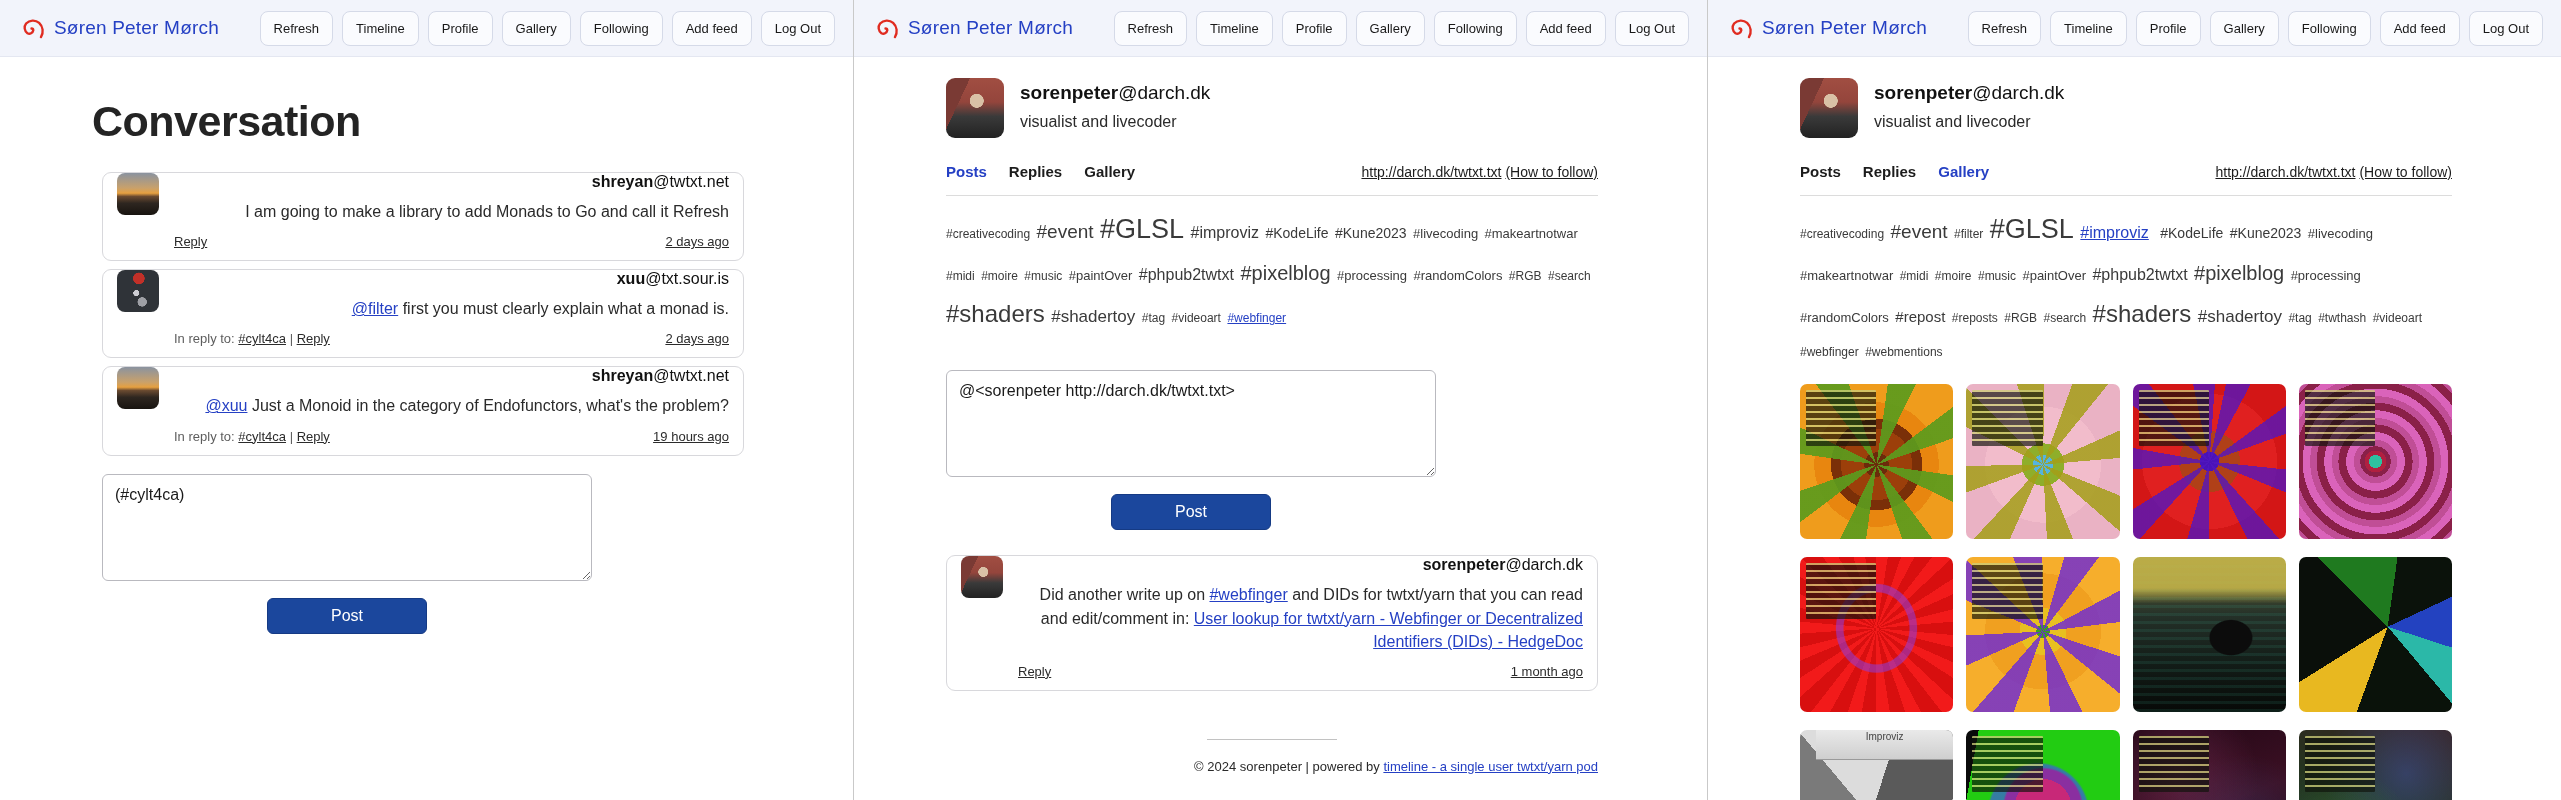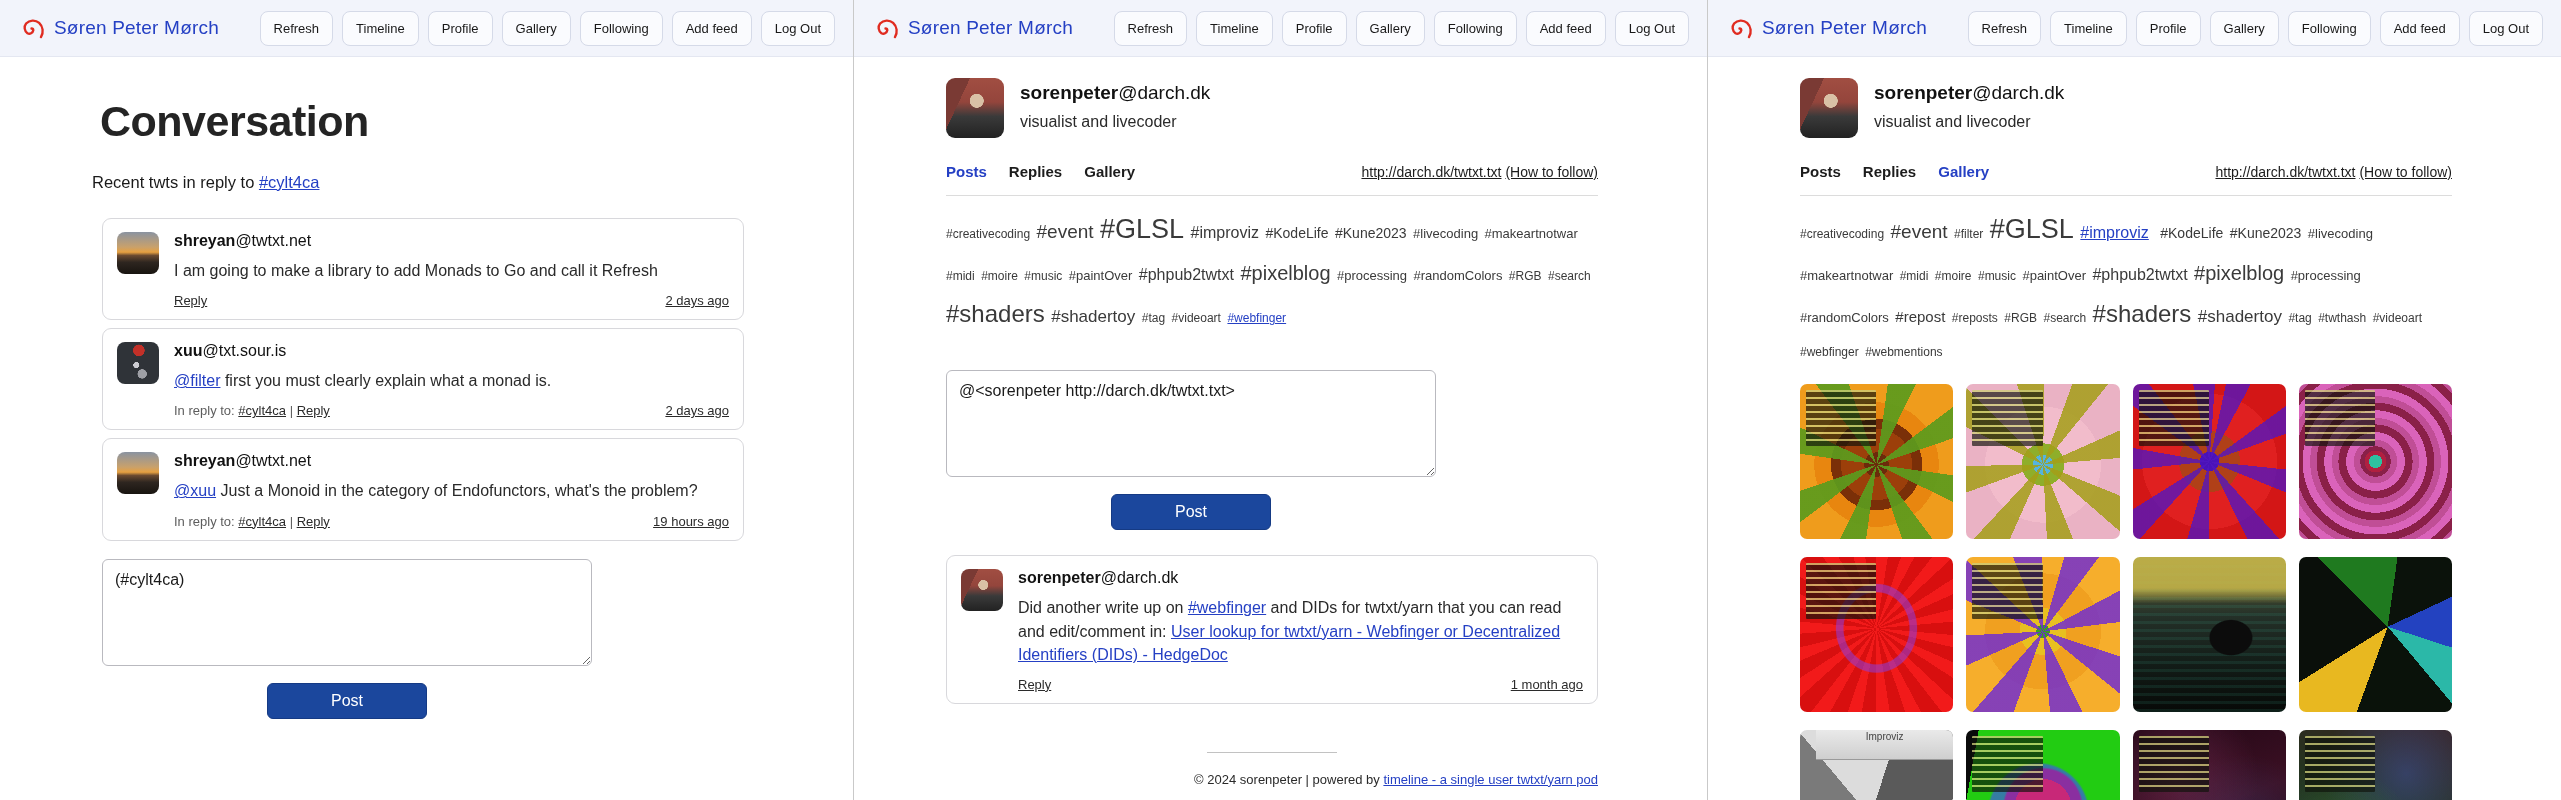--- a/index.html
+++ b/index.html
@@ -25,26 +25,26 @@
     border: 1px solid #d5dae8; border-radius: 8px; padding: 9px 13px;
     cursor: pointer; white-space: nowrap;
   }
 
   .content { padding: 0 14px 0 92px; width: 100%; }
   .content-inner { max-width: 652px; }
 
   a.lnk, a.tag-link { color: #2540c4; text-decoration: underline; cursor: pointer; }
 
   
-  h1.page-title { font-size: 43px; font-weight: 700; color: #242424; margin: 40px 8px 0; letter-spacing: -.5px; }
+  h1.page-title { font-size: 43px; font-weight: 700; color: #242424; margin: 40px 0 0; letter-spacing: -.5px; }
   .thread-sub { margin-top: 27px; font-size: 16.5px; color: #1a1a1a; }
   .replies { margin: 26px 0 0 10px; display: flex; flex-direction: column; gap: 8px; }
   .card {
     background: #fff; border: 1px solid #d8d8dc; border-radius: 9px;
-    padding: 13px 14px 11px; position: relative;
+    padding: 0 14px 11px; position: relative; text-align: right;
   }
   .card-grid { display: flex; gap: 15px; }
   .avatar { width: 42px; height: 42px; border-radius: 8px; flex: 0 0 auto; background: #ccc; cursor: pointer; }
   .card-main { flex: 1 1 auto; min-width: 0; }
   .card-user { font-size: 16px; color: #111; }
   .card-user b { font-weight: 700; }
   .card-body { margin-top: 9px; font-size: 16px; line-height: 1.45; color: #2a2a2a; }
   .card-foot { margin-top: 11px; display: flex; align-items: baseline; justify-content: space-between; font-size: 13px; }
   .reply-link, .time-link { color: #2b2b2b; text-decoration: underline; cursor: pointer; }
   .meta { color: #5d5d5d; font-size: 13px; }
@@ -115,21 +115,20 @@
         <button class="nav-btn">Gallery</button>
         <button class="nav-btn">Following</button>
         <button class="nav-btn">Add feed</button>
         <button class="nav-btn">Log Out</button>
       </nav>
   </header>
 
   <div class="content">
     <div class="content-inner">
       <h1 class="page-title">Conversation</h1>
-      <p class="thread-sub">Recent twts in reply to <a class="lnk">#cylt4ca</a></p>
 
       <div class="replies">
         <article class="card">
           <div class="card-grid">
             <div class="avatar" style="background: linear-gradient(rgb(138, 147, 160) 0%, rgb(201, 161, 107) 36%, rgb(230, 160, 64) 48%, rgb(106, 74, 48) 56%, rgb(46, 38, 32) 72%, rgb(24, 20, 16) 100%);"></div>
             <div class="card-main">
               <div class="card-user"><b>shreyan</b><span>@twtxt.net</span></div>
               <div class="card-body">I am going to make a library to add Monads to Go and call it Refresh</div>
               <div class="card-foot">
                 <a class="reply-link">Reply</a>

